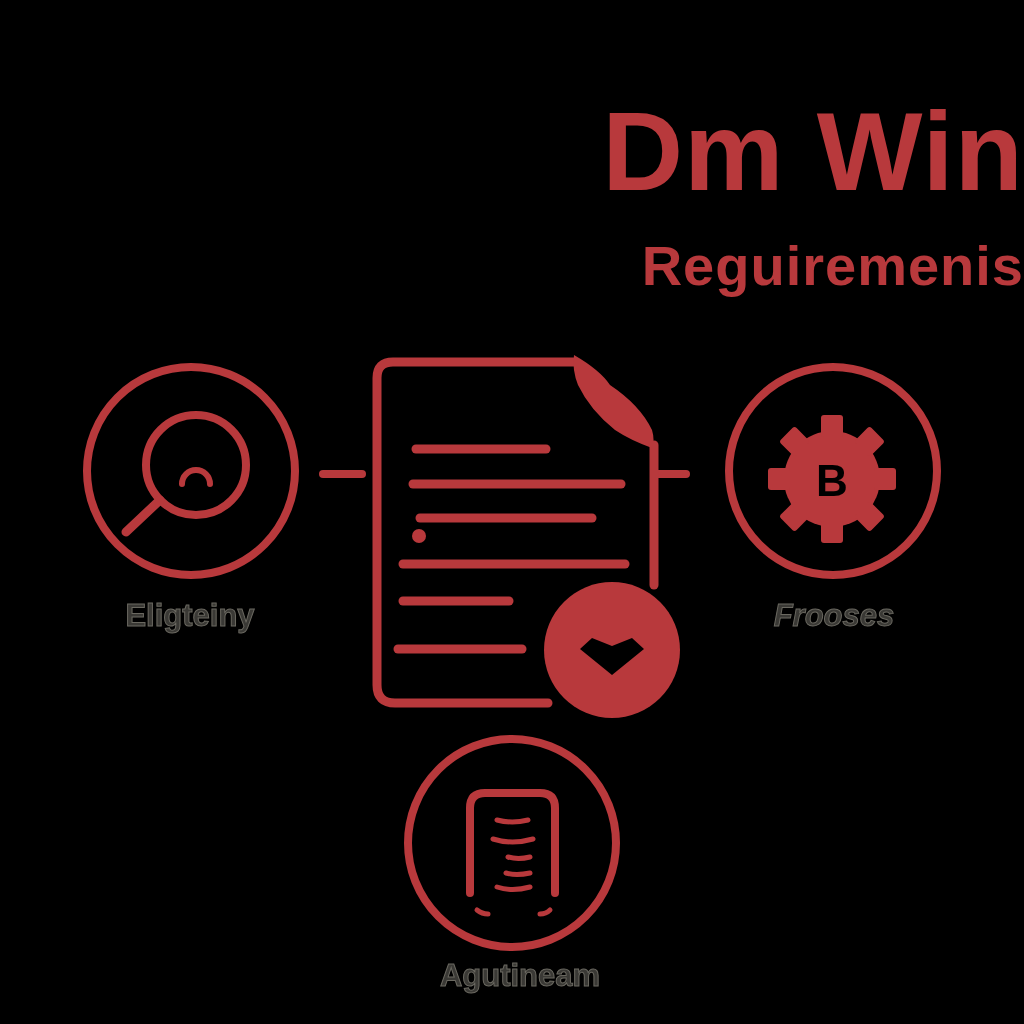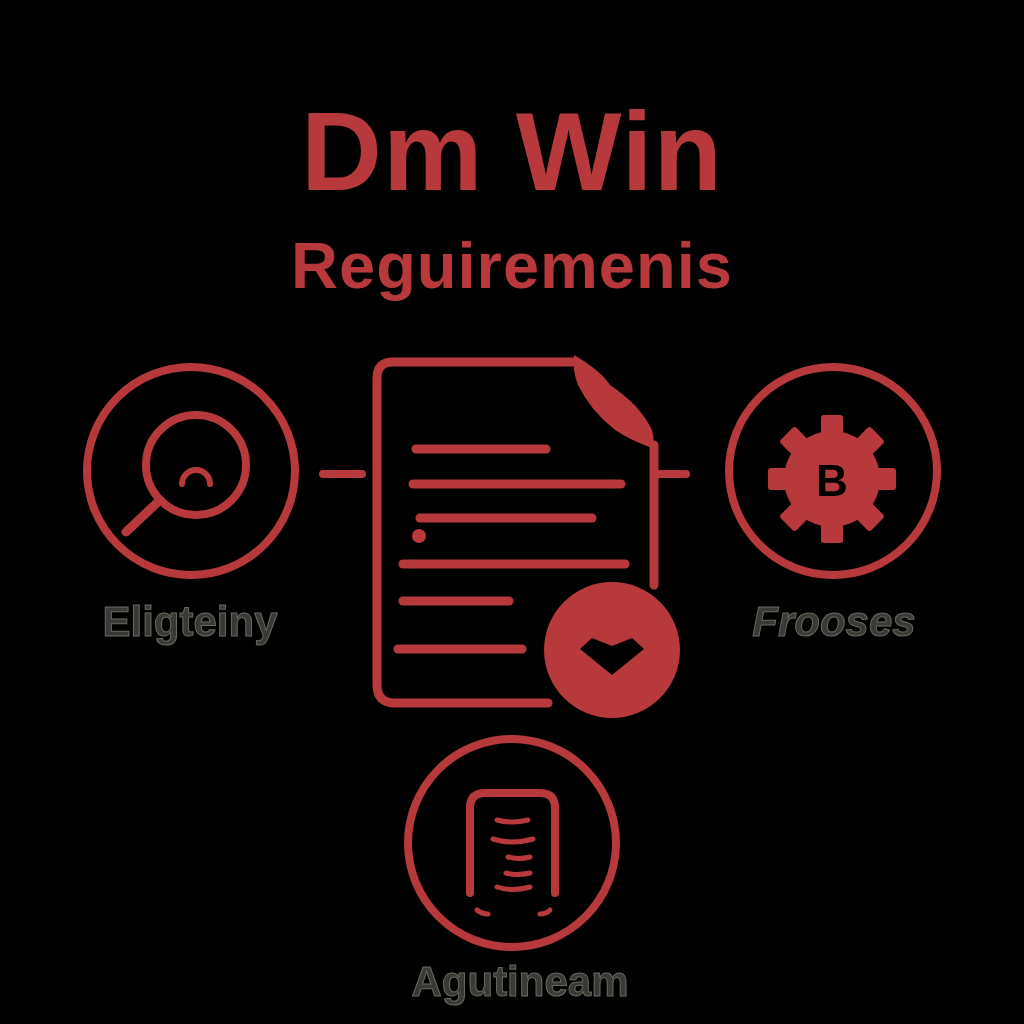--- a/index.html
+++ b/index.html
@@ -1,20 +1,20 @@
 <!DOCTYPE html>
 <html><head>
 <meta charset="utf-8">
 <style>
   html, body { margin: 0; padding: 0; background: #000; }
   body { width: 1024px; height: 1024px; position: relative; overflow: hidden; font-family: "Liberation Sans", sans-serif; }
-  .title { position: absolute; left: 0; width: 1024px; text-align: center; color: #b8393c; font-weight: bold; letter-spacing: 1px; }
+  .title { position: absolute; left: 0; width: 1024px; text-align: right; color: #b8393c; font-weight: bold; letter-spacing: 1px; }
   .t1 { top: 92px; font-size: 112px; line-height: 120px; }
-  .t2 { top: 218px; font-size: 65px; line-height: 96px; }
-  .label { position: absolute; color: #3a3935; font-weight: bold; font-size: 42px; text-align: center; -webkit-text-stroke: 1px #6a6860; }
+  .t2 { top: 218px; font-size: 56px; line-height: 96px; }
+  .label { position: absolute; color: #3a3935; font-weight: bold; font-size: 31px; text-align: center; -webkit-text-stroke: 1px #6a6860; }
   svg { position: absolute; overflow: visible; }
 </style>
 </head>
 <body>
 
 <div class="title t1">Dm Win</div>
 <div class="title t2">Reguiremenis</div>
 
 <svg width="1024" height="1024" style="left:0;top:0">
   <line x1="323" y1="474" x2="362" y2="474" stroke="#b8393c" stroke-width="8" stroke-linecap="round"></line>

